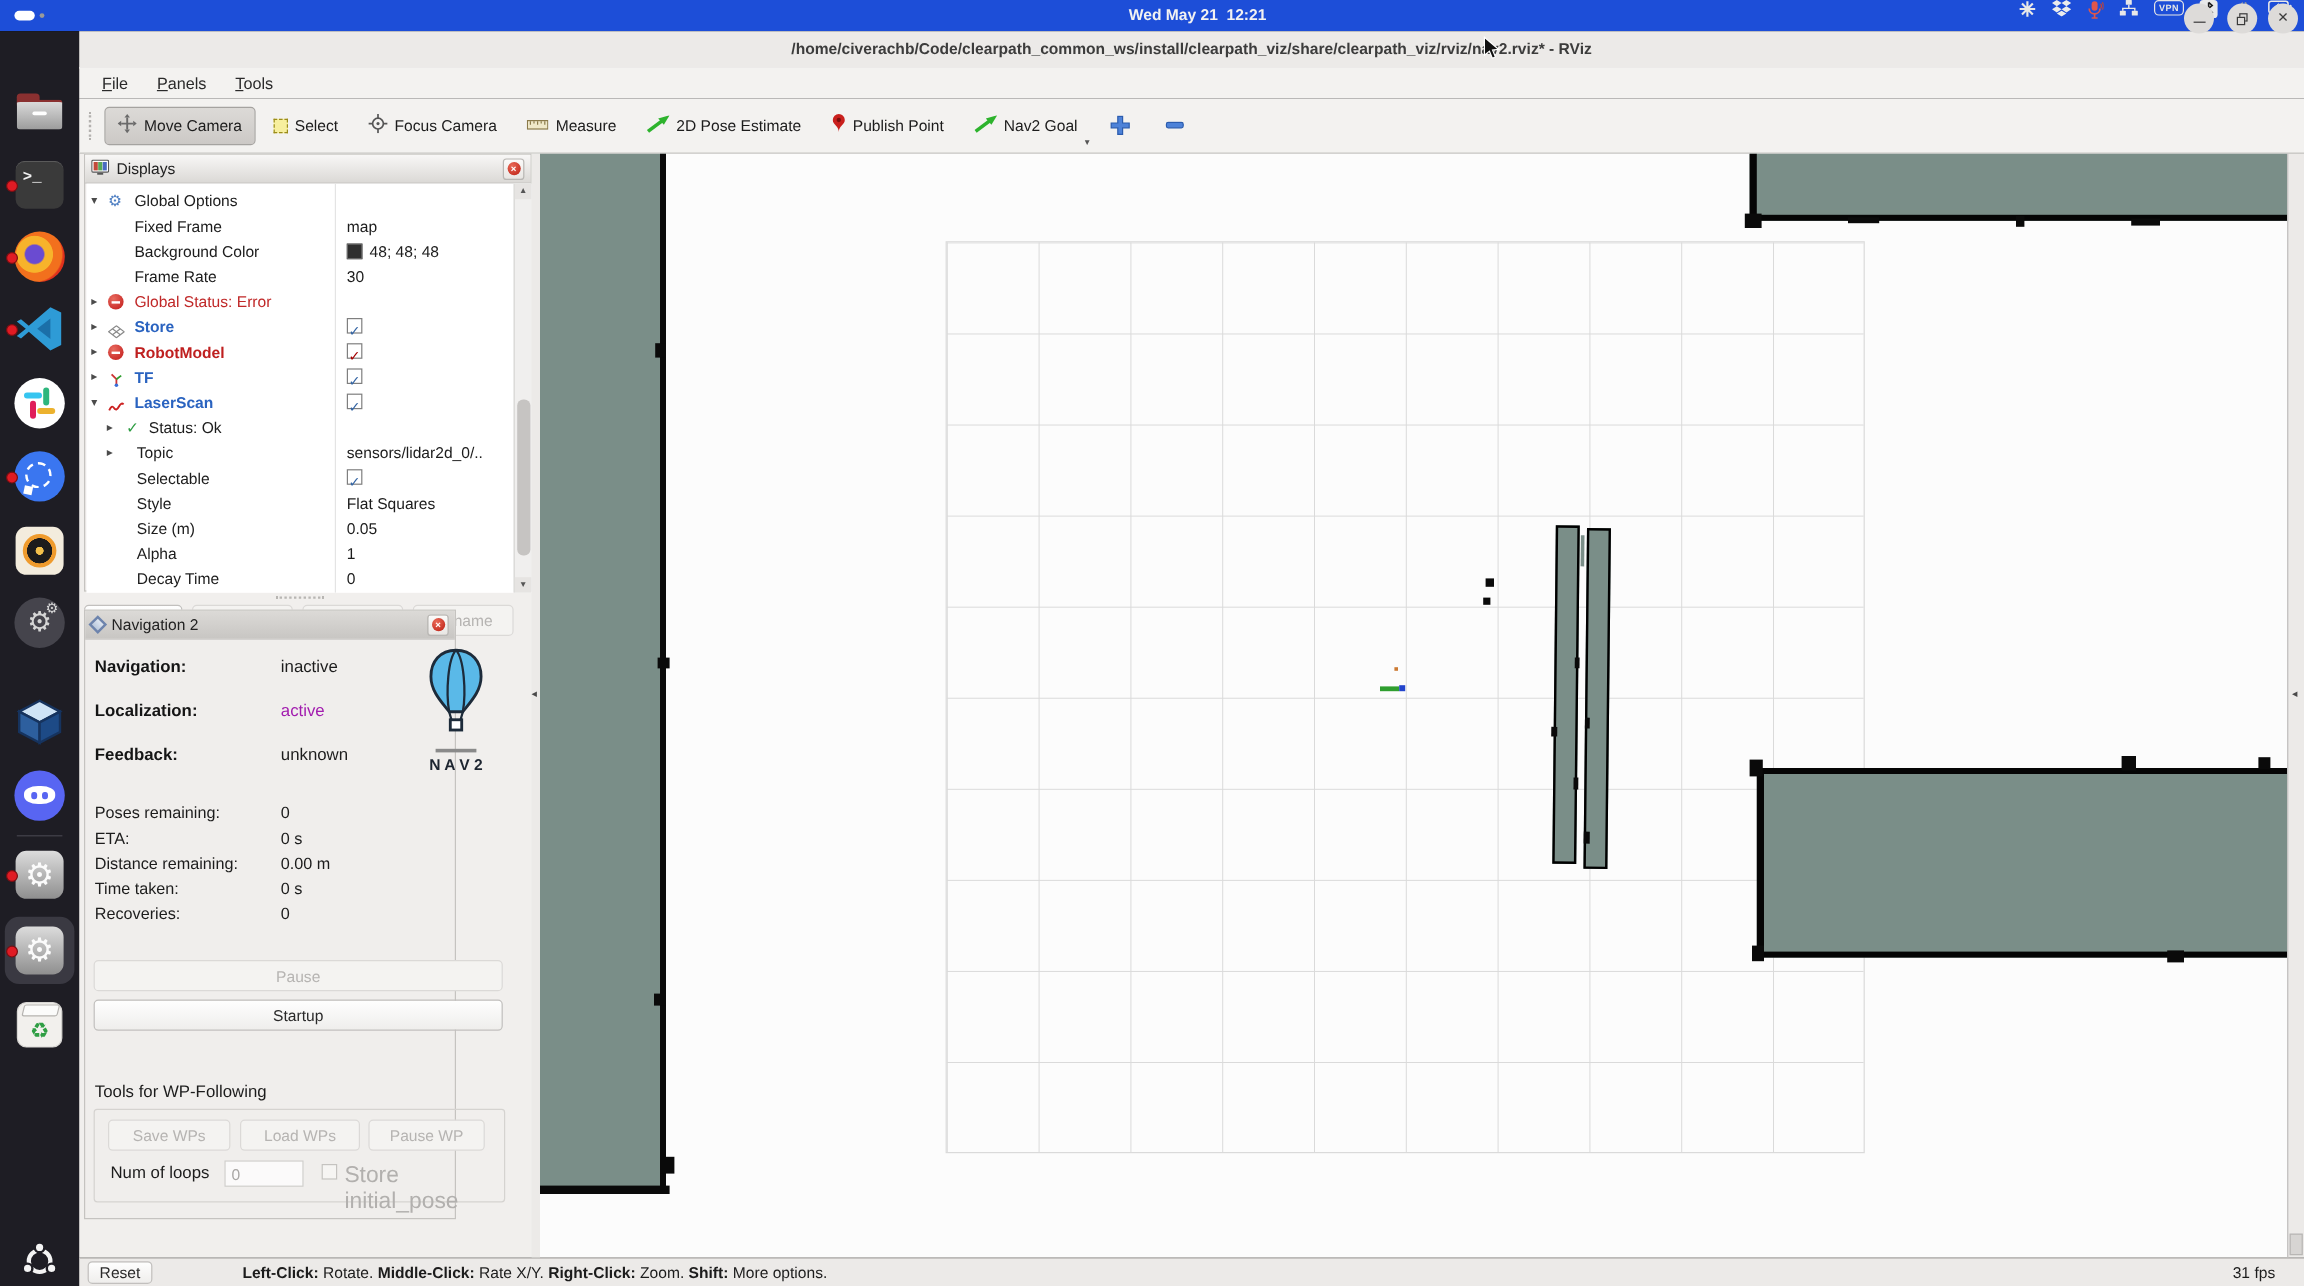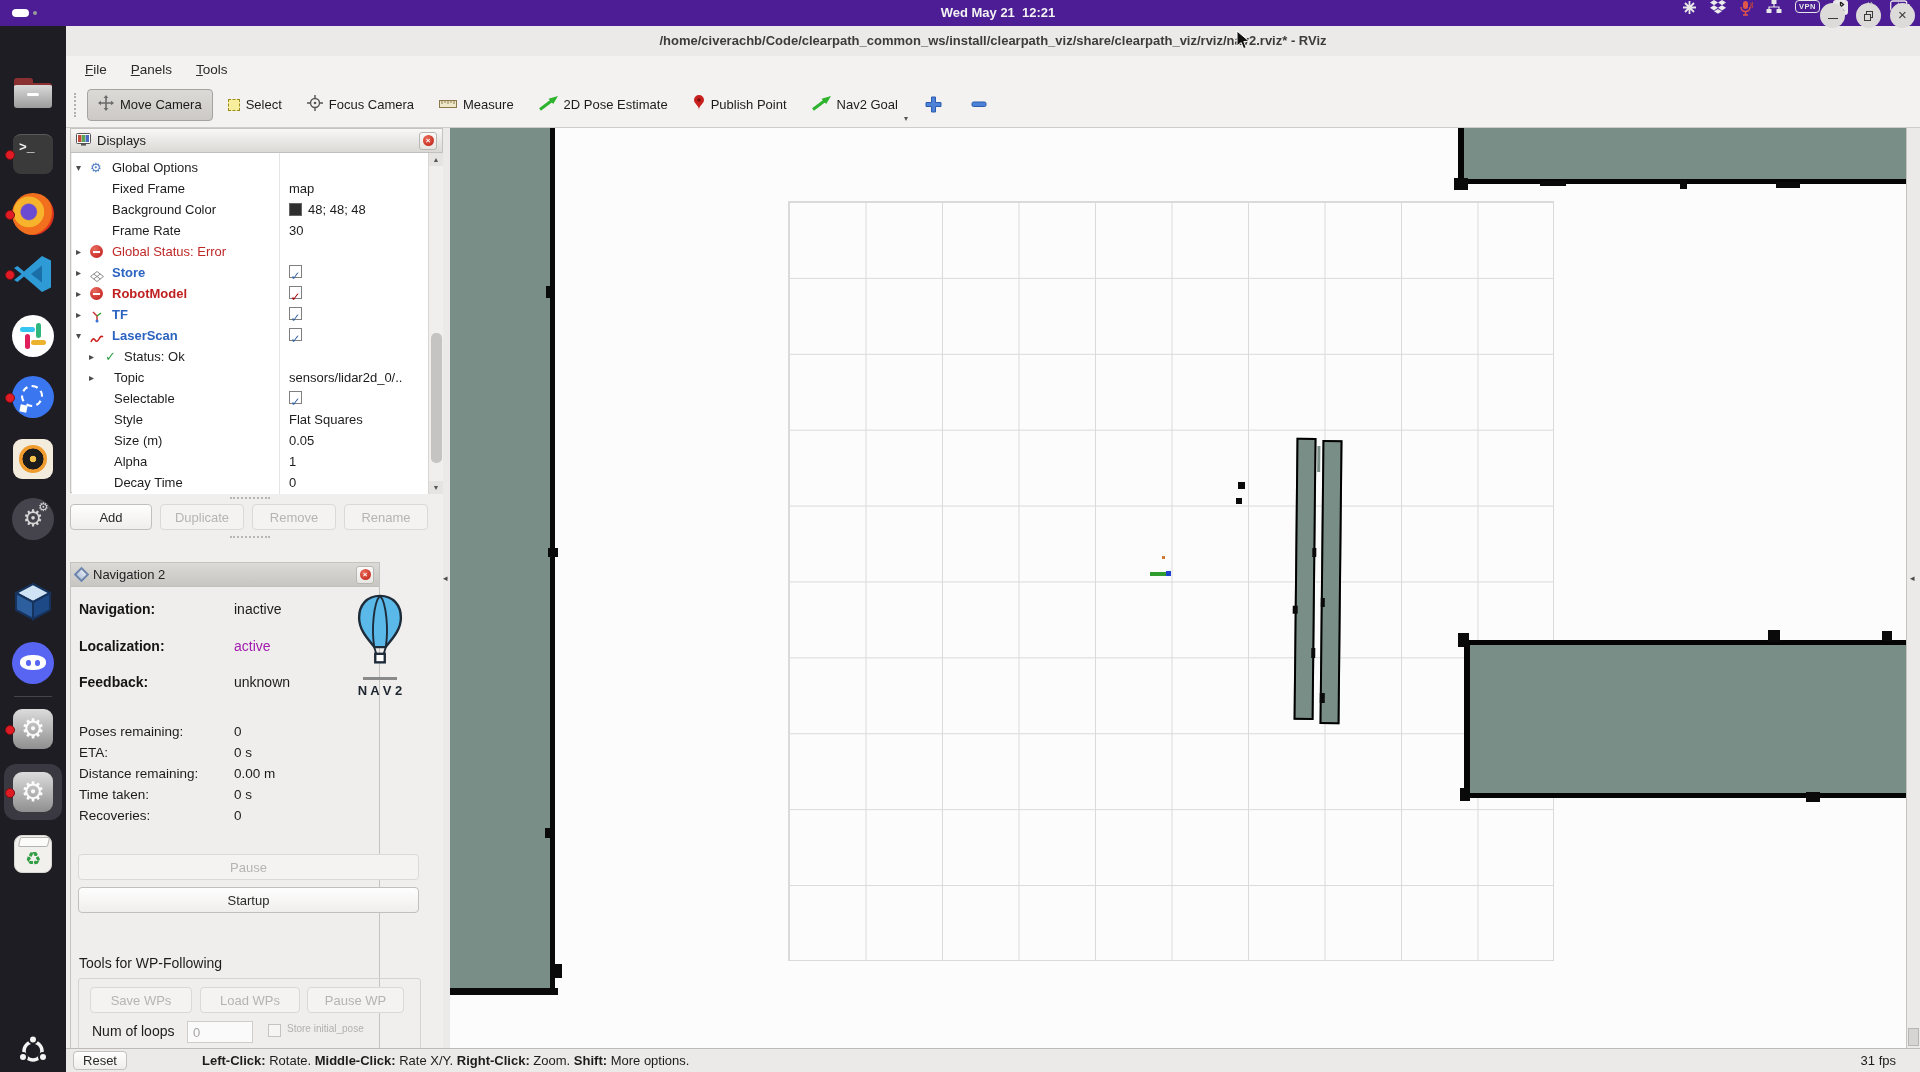--- a/index.html
+++ b/index.html
@@ -1,19 +1,19 @@
 <!DOCTYPE html>
 <html><head>
 <meta charset="utf-8">
 <style>
   html,body{margin:0;padding:0;width:1920px;height:1072px;overflow:hidden;
     font-family:"Liberation Sans","DejaVu Sans",sans-serif;background:#000;}
   .abs{position:absolute}
   
-  #topbar{position:absolute;left:0;top:0;width:1920px;height:26px;background:#4c1d95;color:#efefef;font-size:13px}
+  #topbar{position:absolute;left:0;top:0;width:1920px;height:26px;background:#1d4ed8;color:#efefef;font-size:13px}
   #clock{position:absolute;left:933px;top:0;width:130px;line-height:26px;text-align:center;white-space:pre;font-weight:bold;color:#f2f2f2}
   #tray{position:absolute;right:10px;top:0;height:26px;display:flex;align-items:flex-start;gap:13px}
   .trayico{display:flex;align-items:center;justify-content:center}
   #vpnbadge{border:1.4px solid #e6e6e6;border-radius:4px;font-size:7.5px;font-weight:bold;padding:1px 3px;color:#e6e6e6;letter-spacing:.5px}
   #btbox{width:15px;height:15px;background:#e9e9e9;border-radius:3px;display:flex;align-items:center;justify-content:center}
   
   #dock{position:absolute;left:0;top:26px;width:66px;height:1046px;background:#1e1d24}
   .dicon{position:absolute;left:11px;width:44px;height:44px}
   .baddot{position:absolute;left:5px;width:8px;height:8px;border-radius:50%;background:#e01b24;border:1px solid #7a0e12}
   .dsep{position:absolute;left:14px;width:38px;height:1px;background:#45444d}
@@ -438,21 +438,21 @@
     <span>Duplicate</span>
   </div>
 <div class="btn dis" style="left:252px;top:504px;width:84px;height:26px">
     <span>Remove</span>
   </div>
 <div class="btn dis" style="left:344px;top:504px;width:84px;height:26px">
     <span>Rename</span>
   </div>
 <div class="dots" style="left:230px;top:536px"></div>
 
-<div class="panel" style="left:70px;top:562px;width:310px;height:508px">
+<div class="panel" style="left:70px;top:508px;width:310px;height:508px">
   <div class="ptitle" style="background:linear-gradient(#dcdad7,#c8c6c3)">
     <span style="width:11px;height:11px;transform:rotate(45deg);border:2px solid #6d84ad;background:linear-gradient(#dfe7f2,#b9c8dd);box-sizing:border-box"></span>
     <span>Navigation 2</span>
     <span class="pclose">
         <i></i>
       </span>
   </div>
 
   <span class="flabel" style="left:8px;top:38px">Navigation:</span>
   <span class="fval" style="left:163px;top:38px">inactive</span>
@@ -499,21 +499,21 @@
       </div>
     <div class="btn dis" style="left:121px;top:8px;width:100px;height:26px">
         <span>Load WPs</span>
       </div>
     <div class="btn dis" style="left:228px;top:8px;width:97px;height:26px">
         <span>Pause WP</span>
       </div>
     <span class="abs" style="left:13px;top:44px;font-size:14px;color:#1c1c1c">Num of loops</span>
     <input class="abs" style="left: 108px; top: 42px; width: 66px; height: 22px; border: 1px solid rgb(207, 205, 202); background: rgb(251, 250, 250); color: rgb(168, 166, 164); font-size: 13px; padding-left: 5px; box-sizing: border-box;" value="0">
     <span class="abs" style="left:189px;top:45px;width:13px;height:13px;border:1px solid #c5c3c0;background:#f6f5f3;box-sizing:border-box"></span>
-    <span class="abs" style="left:208px;top:44px;font-size:10px;color:#b2b0ae">Store initial_pose</span>
+    <span class="abs" style="left:208px;top:44px;font-size:19px;color:#b2b0ae">Store initial_pose</span>
   </div>
 </div>
 
 <div id="leftsplit"></div>
 <div class="harrow" style="left:443px;top:573px"></div>
 
 <div id="viewport">
   <div id="grid"></div>
 
   <div class="teal" style="position:absolute;left:0;top:0;width:100px;height:866px;border-right:5px solid #0a0a0a"></div>

